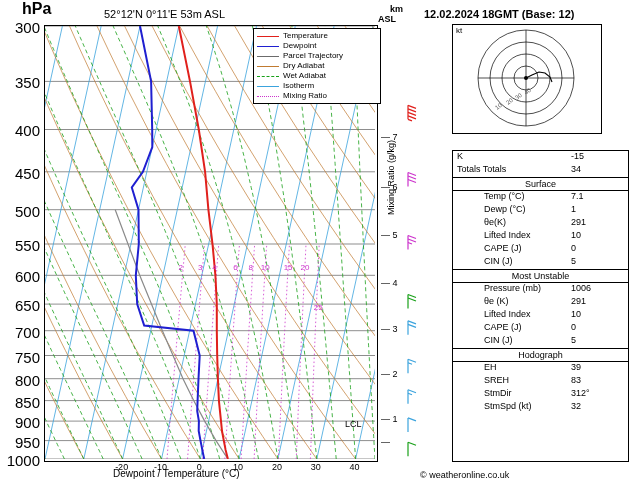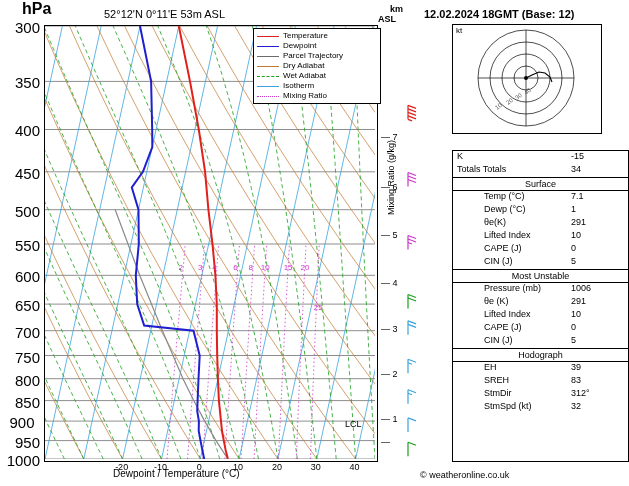--- a/index.html
+++ b/index.html
@@ -200,21 +200,21 @@
         <div class="hpa-label" style="top: 122.463px;">400</div>
         <div class="hpa-label" style="top: 164.823px;">450</div>
         <div class="hpa-label" style="top: 202.715px;">500</div>
         <div class="hpa-label" style="top: 236.992px;">550</div>
         <div class="hpa-label" style="top: 268.285px;">600</div>
         <div class="hpa-label" style="top: 297.072px;">650</div>
         <div class="hpa-label" style="top: 323.724px;">700</div>
         <div class="hpa-label" style="top: 348.537px;">750</div>
         <div class="hpa-label" style="top: 371.748px;">800</div>
         <div class="hpa-label" style="top: 393.551px;">850</div>
-        <div class="hpa-label" style="top: 414.108px; text-align: center;">900</div>
+        <div class="hpa-label" style="top: 414.108px;">900</div>
         <div class="hpa-label" style="top: 433.553px;">950</div>
         <div class="hpa-label" style="top: 452px;">1000</div>
       </div>
 
     <div id="kmticks">
         <div class="km-label" style="left: 381px; top: 413.708px;">— 1</div>
         <div class="km-label" style="left: 381px; top: 369.493px;">— 2</div>
         <div class="km-label" style="left: 381px; top: 324.238px;">— 3</div>
         <div class="km-label" style="left: 381px; top: 278.333px;">— 4</div>
         <div class="km-label" style="left: 381px; top: 230.393px;">— 5</div>

